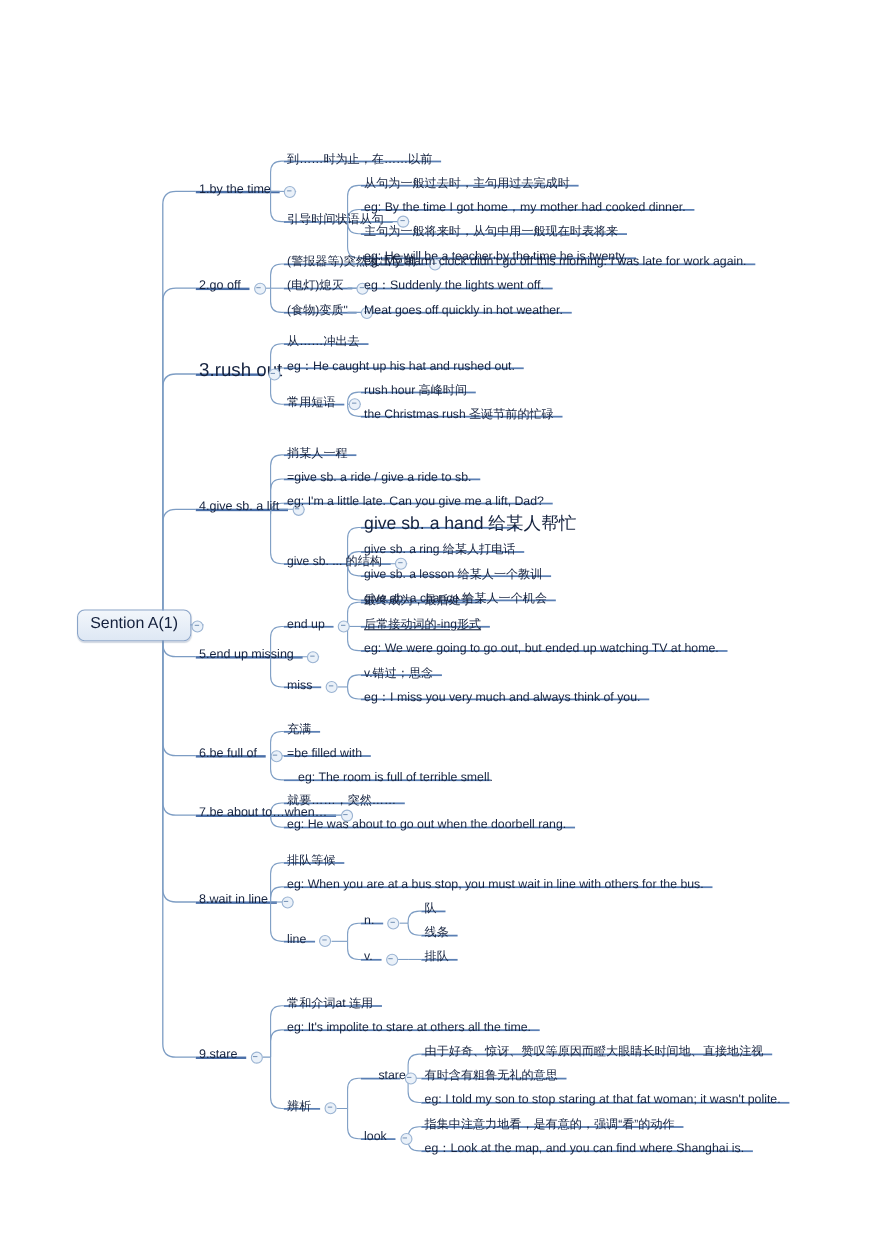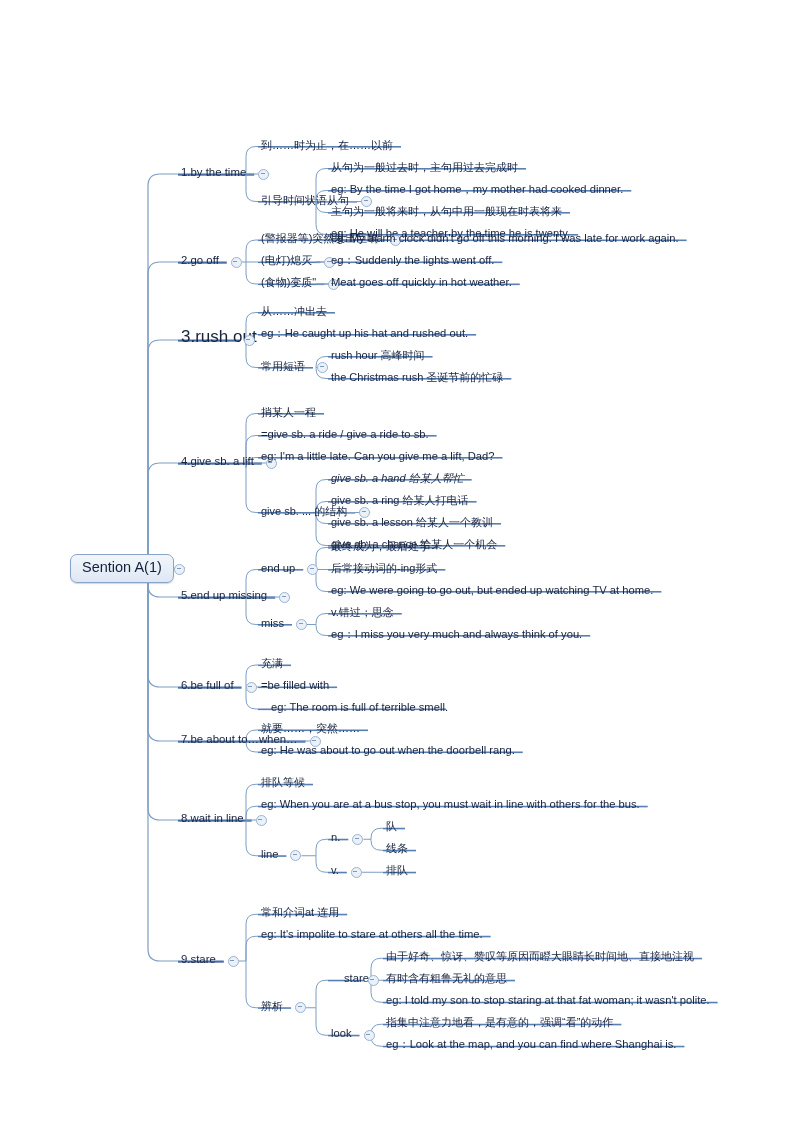--- a/index.html
+++ b/index.html
@@ -257,30 +257,30 @@
       <div class="bullet" style="left: 317px; top: 362px;"></div>
       <div class="node" style="left: 328px; top: 344.5px;"><span class="lbl cn" style="font-size: 11px;">rush hour 高峰时间</span></div>
       <div class="node" style="left: 328px; top: 366.5px;"><span class="lbl cn" style="font-size: 11px;">the Christmas rush 圣诞节前的忙碌</span></div>
       <div class="node" style="left: 178px; top: 451px;"><span class="lbl lvl1" style="font-size: 11.4px;">4.give sb. a lift</span></div>
       <div class="bullet" style="left: 265.812px; top: 457.5px;"></div>
       <div class="node" style="left: 258px; top: 401.5px;"><span class="lbl cn" style="font-size: 11px;">捎某人一程</span></div>
       <div class="node" style="left: 258px; top: 423.5px;"><span class="lbl" style="font-size: 11.2px;">=give sb. a ride / give a ride to sb.</span></div>
       <div class="node" style="left: 258px; top: 445.5px;"><span class="lbl" style="font-size: 11.2px;">eg: I'm a little late. Can you give me a lift, Dad?</span></div>
       <div class="node" style="left: 258px; top: 500.5px;"><span class="lbl cn" style="font-size: 11px;">give sb. ... 的结构</span></div>
       <div class="bullet" style="left: 359.203px; top: 507px;"></div>
-      <div class="node" style="left: 328px; top: 467.5px;"><span class="lbl cn" style="font-size: 11px; font-style: italic;">give sb. a hand 给某人帮忙</span></div>
+      <div class="node" style="left: 328px; top: 467.5px;"><span class="lbl cn" style="font-size: 16px;">give sb. a hand 给某人帮忙</span></div>
       <div class="node" style="left: 328px; top: 489.5px;"><span class="lbl cn" style="font-size: 11px;">give sb. a ring 给某人打电话</span></div>
       <div class="node" style="left: 328px; top: 511.5px;"><span class="lbl cn" style="font-size: 11px;">give sb. a lesson 给某人一个教训</span></div>
       <div class="node" style="left: 328px; top: 533.5px;"><span class="lbl cn" style="font-size: 11px;">give ab. a chance 给某人一个机会</span></div>
       <div class="node" style="left: 178px; top: 585px;"><span class="lbl lvl1" style="font-size: 11.4px;">5.end up missing</span></div>
       <div class="bullet" style="left: 279.125px; top: 591.5px;"></div>
       <div class="node" style="left: 258px; top: 557.5px;"><span class="lbl" style="font-size: 11.2px;">end up</span></div>
       <div class="bullet" style="left: 307.219px; top: 564px;"></div>
       <div class="node" style="left: 328px; top: 535.5px;"><span class="lbl cn" style="font-size: 11px;">最终成为，最后处于</span></div>
-      <div class="node" style="left: 328px; top: 557.5px;"><span class="lbl cn" style="font-size: 11px;">后常接动词的-ing形式</span></div>
+      <div class="node" style="left: 328px; top: 557.5px;"><span class="lbl cn" style="font-size: 11px; text-decoration: underline;">后常接动词的-ing形式</span></div>
       <div class="node" style="left: 328px; top: 579.5px;"><span class="lbl" style="font-size: 11.2px;">eg: We were going to go out, but ended up watching TV at home.</span></div>
       <div class="node" style="left: 258px; top: 612.5px;"><span class="lbl" style="font-size: 11.2px;">miss</span></div>
       <div class="bullet" style="left: 296px; top: 619px;"></div>
       <div class="node" style="left: 328px; top: 601.5px;"><span class="lbl cn" style="font-size: 11px;">v.错过；思念</span></div>
       <div class="node" style="left: 328px; top: 623.5px;"><span class="lbl" style="font-size: 11.2px;">eg：I miss you very much and always think of you.</span></div>
       <div class="node" style="left: 178px; top: 675px;"><span class="lbl lvl1" style="font-size: 11.4px;">6.be full of</span></div>
       <div class="bullet" style="left: 245.562px; top: 681.5px;"></div>
       <div class="node" style="left: 258px; top: 653px;"><span class="lbl cn" style="font-size: 11px;">充满</span></div>
       <div class="node" style="left: 258px; top: 675px;"><span class="lbl" style="font-size: 11.2px;">=be filled with</span></div>
       <div class="node" style="left: 268px; top: 697px;"><span class="lbl" style="font-size: 11.2px;">eg: The room is full of terrible smell.</span></div>

